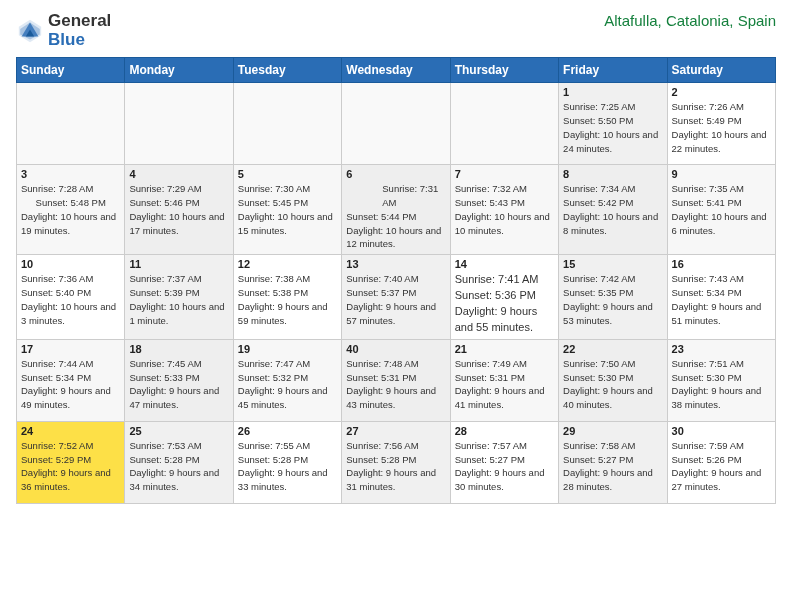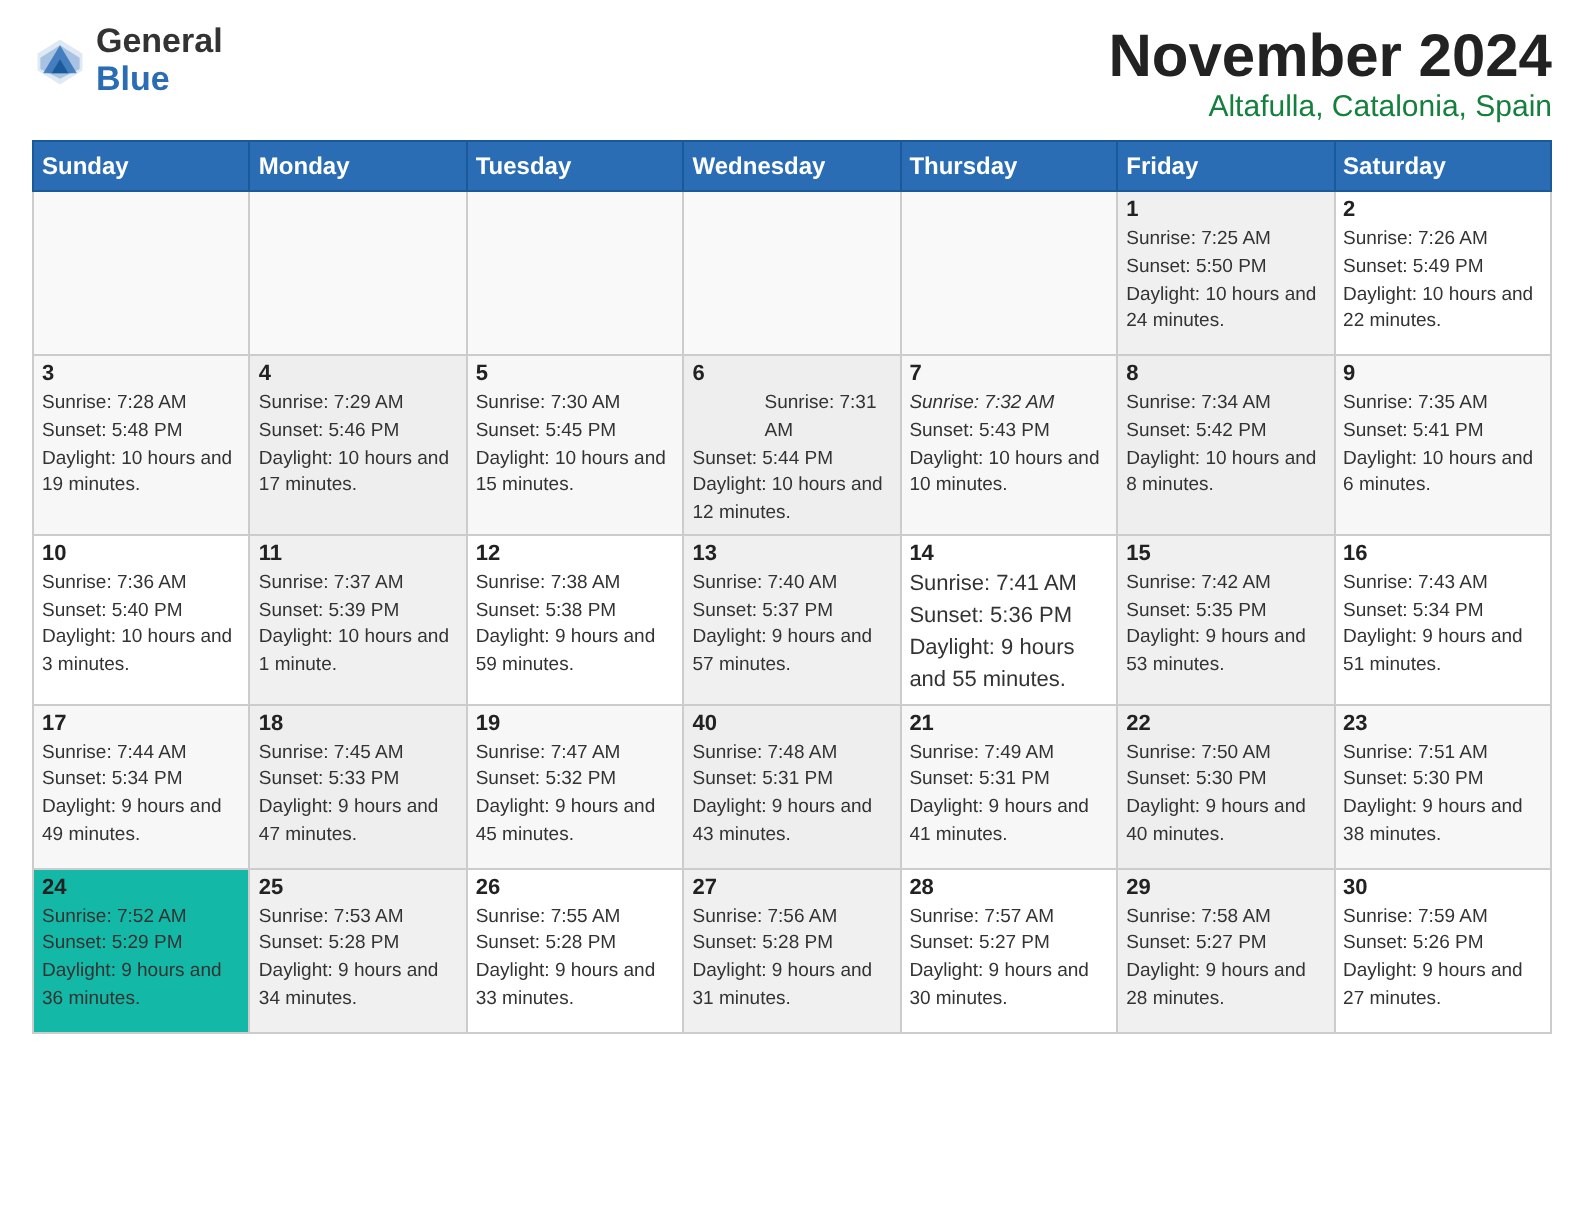--- a/index.html
+++ b/index.html
@@ -104,21 +104,20 @@
         <path d="M14 28 L20 18 L26 28 Z" fill="#1a5a9a"></path>
       </svg>
       <div>
         <div style="font-size:17px;font-weight:bold;line-height:1.1;">
           <span style="color:#333;">General</span><br>
           <span style="color:#2a6db5;">Blue</span>
         </div>
       </div>
     </div>
     <div class="title-block">
-      <div class="month-title">November 2024</div>
       <div class="location">Altafulla, Catalonia, Spain</div>
     </div>
   </div>
 
   <table>
     <thead>
       <tr>
       <th>Sunday</th>
           <th>Monday</th>
           <th>Tuesday</th>
@@ -150,21 +149,21 @@
               <span style="display: block;">Sunset: 5:49 PM</span>
               <span style="display: block;">Daylight: 10 hours and 22 minutes.</span>
             </div>
           </td>
         </tr>
         <tr>
           <td style="background: rgb(247, 247, 247);">
             <span class="day-number">3</span>
             <div class="day-info" style="font-size: 9.5px; line-height: 1.45;">
               <span style="display: block;">Sunrise: 7:28 AM</span>
-              <span style="display: block;">Sunset: 5:48 PM</span>
+              <span style="display: block; text-align: center;">Sunset: 5:48 PM</span>
               <span style="display: block;">Daylight: 10 hours and 19 minutes.</span>
             </div>
           </td>
           <td style="background: rgb(238, 238, 238);">
             <span class="day-number">4</span>
             <div class="day-info" style="font-size: 9.5px; line-height: 1.45;">
               <span style="display: block;">Sunrise: 7:29 AM</span>
               <span style="display: block;">Sunset: 5:46 PM</span>
               <span style="display: block;">Daylight: 10 hours and 17 minutes.</span>
             </div>
@@ -181,21 +180,21 @@
             <span class="day-number">6</span>
             <div class="day-info" style="font-size: 9.5px; line-height: 1.45;">
               <span style="display: block; margin-left: 36px;">Sunrise: 7:31 AM</span>
               <span style="display: block;">Sunset: 5:44 PM</span>
               <span style="display: block;">Daylight: 10 hours and 12 minutes.</span>
             </div>
           </td>
           <td style="background: rgb(247, 247, 247);">
             <span class="day-number">7</span>
             <div class="day-info" style="font-size: 9.5px; line-height: 1.45;">
-              <span style="display: block; font-style: italic;">Sunrise: 7:32 AM</span>
+              <span style="display: block;">Sunrise: 7:32 AM</span>
               <span style="display: block;">Sunset: 5:43 PM</span>
               <span style="display: block;">Daylight: 10 hours and 10 minutes.</span>
             </div>
           </td>
           <td style="background: rgb(238, 238, 238);">
             <span class="day-number">8</span>
             <div class="day-info" style="font-size: 9.5px; line-height: 1.45;">
               <span style="display: block;">Sunrise: 7:34 AM</span>
               <span style="display: block;">Sunset: 5:42 PM</span>
               <span style="display: block;">Daylight: 10 hours and 8 minutes.</span>
@@ -320,21 +319,21 @@
           <td style="background: rgb(247, 247, 247);">
             <span class="day-number">23</span>
             <div class="day-info" style="font-size: 9.5px; line-height: 1.45;">
               <span style="display: block;">Sunrise: 7:51 AM</span>
               <span style="display: block;">Sunset: 5:30 PM</span>
               <span style="display: block;">Daylight: 9 hours and 38 minutes.</span>
             </div>
           </td>
         </tr>
         <tr>
-          <td style="background: #14b8a6;">
+          <td style="background: #fde047;">
             <span class="day-number">24</span>
             <div class="day-info" style="font-size: 9.5px; line-height: 1.45;">
               <span style="display: block;">Sunrise: 7:52 AM</span>
               <span style="display: block;">Sunset: 5:29 PM</span>
               <span style="display: block;">Daylight: 9 hours and 36 minutes.</span>
             </div>
           </td>
           <td style="background: rgb(240, 240, 240);">
             <span class="day-number">25</span>
             <div class="day-info" style="font-size: 9.5px; line-height: 1.45;">

